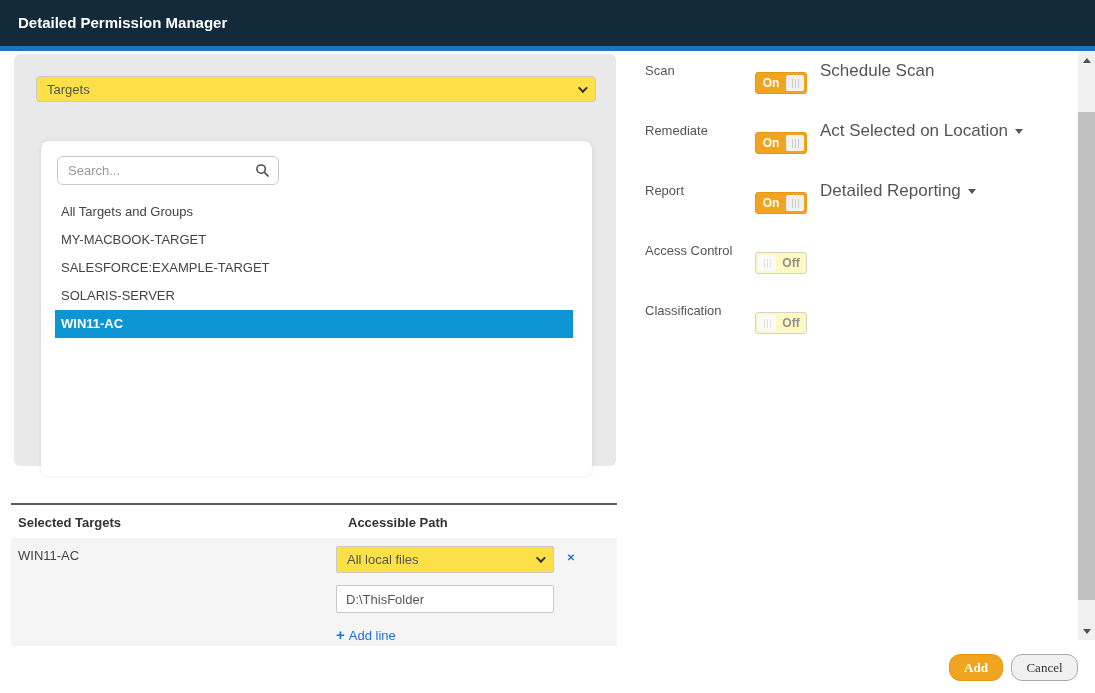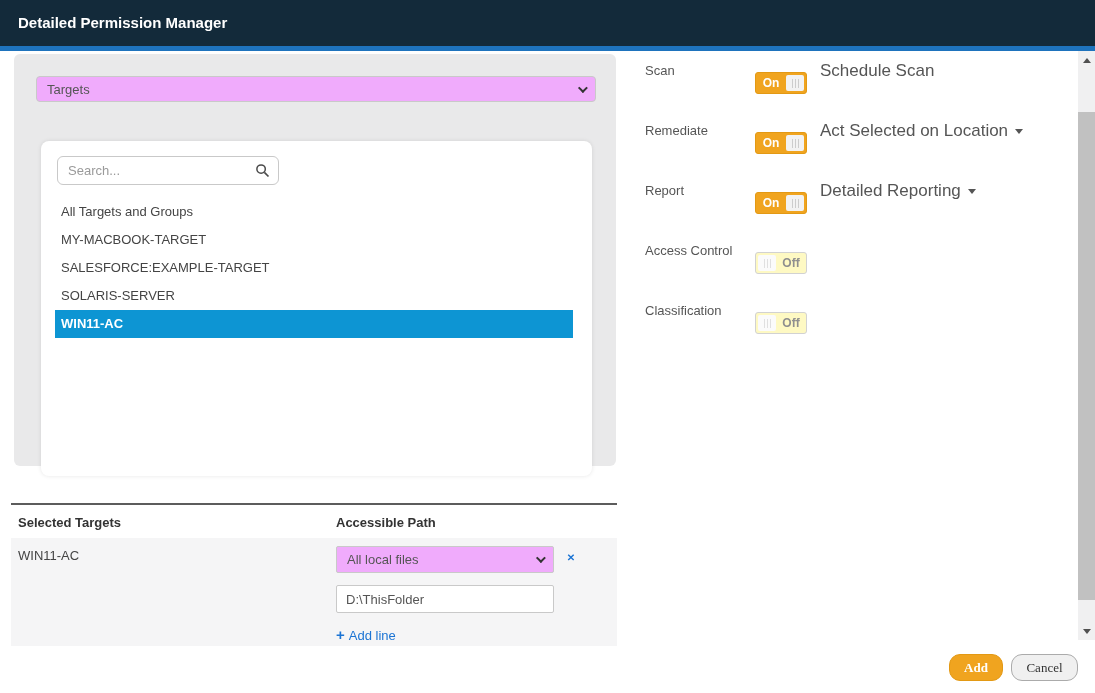--- a/index.html
+++ b/index.html
@@ -23,21 +23,21 @@
   .accent-strip {
     position:absolute; left:0; top:46px; width:1095px; height:5px;
     background:#1e73bd;
   }
   
   .targets-panel {
     position:absolute; left:14px; top:54px; width:602px; height:412px;
     background:#e9e9ea; border-radius:6px;
   }
   .fake-select {
-    background:#f0abfc; border:1px solid #c9c9c9; border-radius:4px;
+    background:#fde047; border:1px solid #c9c9c9; border-radius:4px;
     font-size:13px; color:#555; display:flex; align-items:center;
     padding:0 10px; cursor:default;
   }
   .fake-select .sel-text { flex:1; overflow:hidden; white-space:nowrap; }
   .chev {
     width:7px; height:7px; border-right:2px solid #333; border-bottom:2px solid #333;
     transform:rotate(45deg) translateY(-2px); display:inline-block; flex:none;
   }
   .group-select { position:absolute; left:22px; top:22px; width:560px; height:26px; }
   .list-card {
@@ -99,21 +99,21 @@
     display:inline-block; width:0; height:0; margin-left:7px; vertical-align:middle;
     border-left:4px solid transparent; border-right:4px solid transparent;
     border-top:5px solid #555;
   }
   
   .table-topline {
     position:absolute; left:11px; top:503px; width:606px; height:2px; background:#5c5c5c;
   }
   .col-header { position:absolute; top:515px; font-size:13px; font-weight:bold; color:#333; }
   .col-header.c0 { left:18px; }
-  .col-header.c1 { left:336px; }
+  .col-header.c1 { left:348px; }
   .row-band {
     position:absolute; left:11px; top:538px; width:606px; height:108px; background:#f5f5f6;
   }
   .target-cell { position:absolute; left:18px; top:548px; font-size:13px; color:#444; }
   .path-select { position:absolute; left:336px; top:546px; width:218px; height:27px; border-radius:2px; }
   .remove-row {
     position:absolute; left:563px; top:550px; width:16px; height:16px;
     color:#1b74d4; font-size:10px; font-weight:bold; text-align:center; line-height:16px;
     cursor:pointer; background:none; border:none; font-family:inherit;
   }

